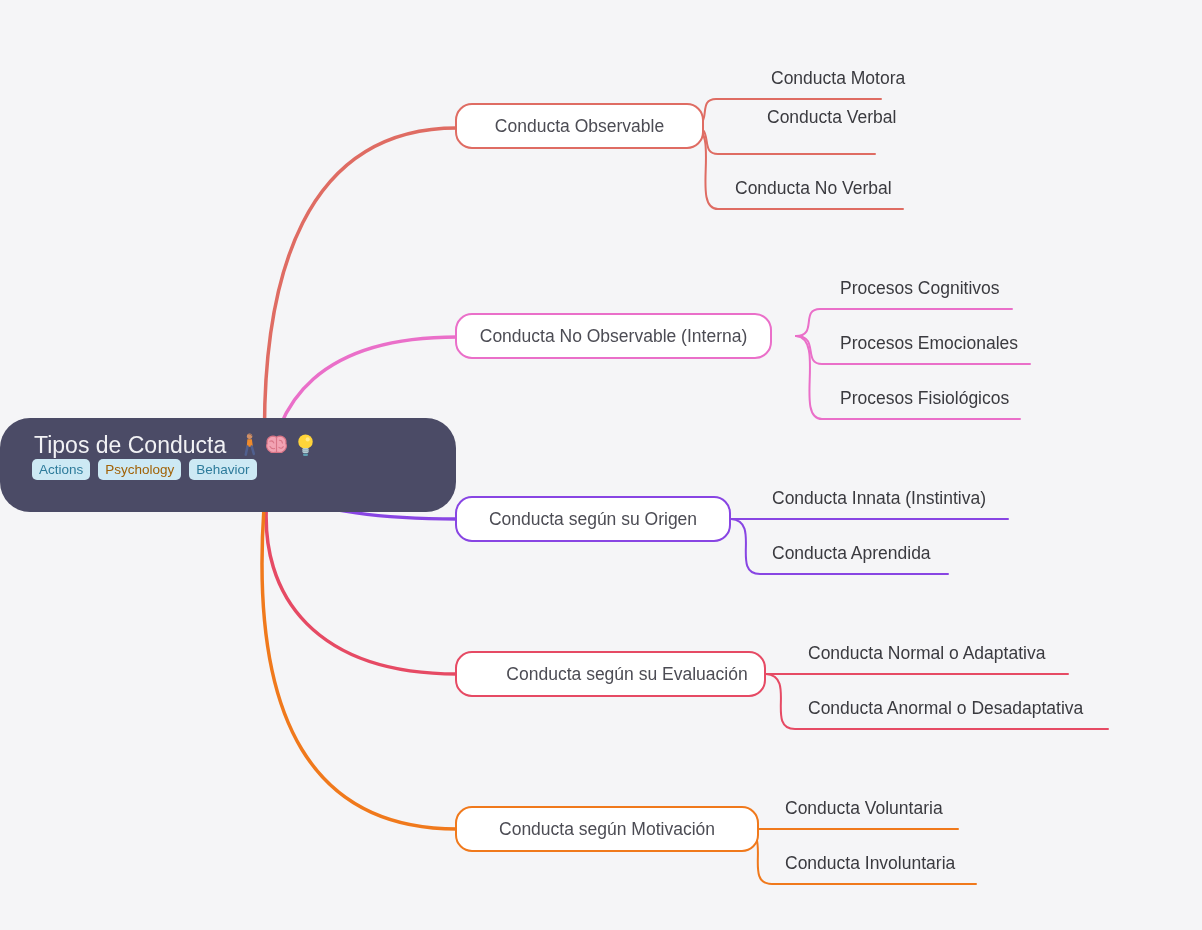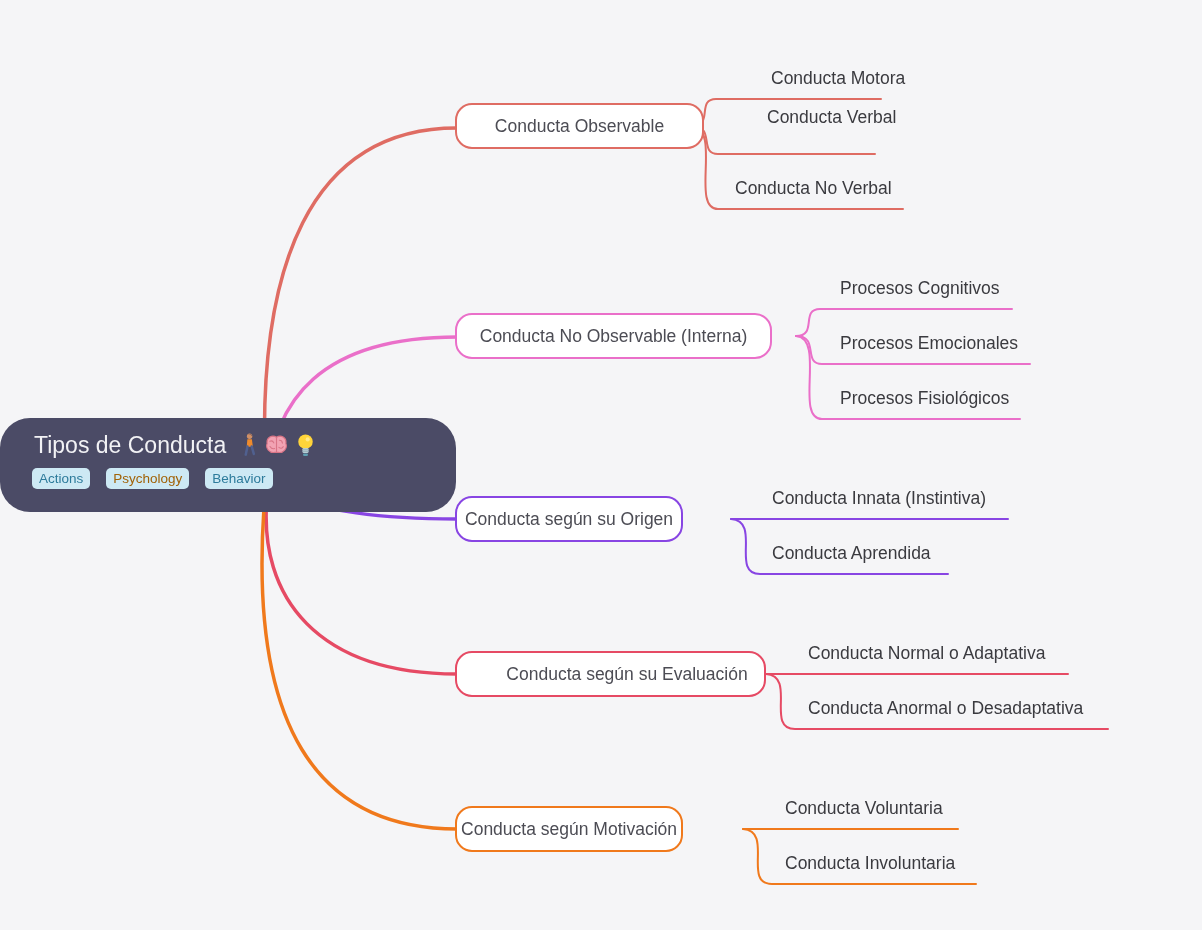--- a/index.html
+++ b/index.html
@@ -9,39 +9,39 @@
   #links path { fill:none; }
   #links .root-link { stroke-width:3.5px; stroke-linecap:round; }
   #links .child-link { stroke-width:2px; stroke-linecap:round; }
 
   .pill { position:absolute; left:455px; height:46px; background:#ffffff;
           border:2.5px solid #999; border-radius:17px; box-sizing:border-box;
           display:flex; align-items:center; justify-content:center;
           font-size:17.5px; color:#4c4c54; z-index:2; cursor:pointer; white-space:nowrap; }
   .pill-1 { top:103px; width:249px; }
   .pill-2 { top:313px; width:317px; }
-  .pill-3 { top:496px; width:228px; }
+  .pill-3 { top:496px; width:276px; }
   .pill-4 { top:651px; width:311px; }
-  .pill-5 { top:806px; width:228px; }
+  .pill-5 { top:806px; width:304px; }
 
   .child { position:absolute; font-size:17.5px; color:#3a3a3f; z-index:2;
            white-space:nowrap; line-height:21px; cursor:pointer; }
   .c-1-1 { left:735px; top:68px;margin-left:36px; }  .c-1-2 { left:735px; top:107px;margin-left:32px; } .c-1-3 { left:735px; top:178px; }
   .c-2-1 { left:840px; top:278px; } .c-2-2 { left:840px; top:333px; } .c-2-3 { left:840px; top:388px; }
   .c-3-1 { left:772px; top:488px; } .c-3-2 { left:772px; top:543px; }
   .c-4-1 { left:808px; top:643px; } .c-4-2 { left:808px; top:698px; }
   .c-5-1 { left:785px; top:798px; } .c-5-2 { left:785px; top:853px; }
 
   .root { position:absolute; left:0; top:418px; width:456px; height:94px;
           border-radius:30px; z-index:3; box-sizing:border-box;
           padding:14px 0 0 34px; cursor:pointer; }
   .root-title-row { display:flex; align-items:center; gap:9px; }
   .root-title { font-size:23px; white-space:nowrap; }
   .root-icons { display:flex; align-items:center; gap:7px; margin-left:6px; }
-  .tags { display:flex; gap:16px; margin-top:9px; margin-left:-2px; }
+  .tags { display:flex; gap:8px; margin-left:-2px; }
   .tag { font-size:13.5px; padding:2px 7px; border-radius:5px; line-height:17px; }
 </style>
 </head>
 <body>
 
 <div id="canvas" style="background-color: rgb(245, 245, 247);">
 
   <svg id="links" width="1202" height="930" viewBox="0 0 1202 930">
 
     <path class="root-link" d="M266,486 C254,262 312,128 457,128" style="stroke: rgb(223, 108, 99);"></path>

